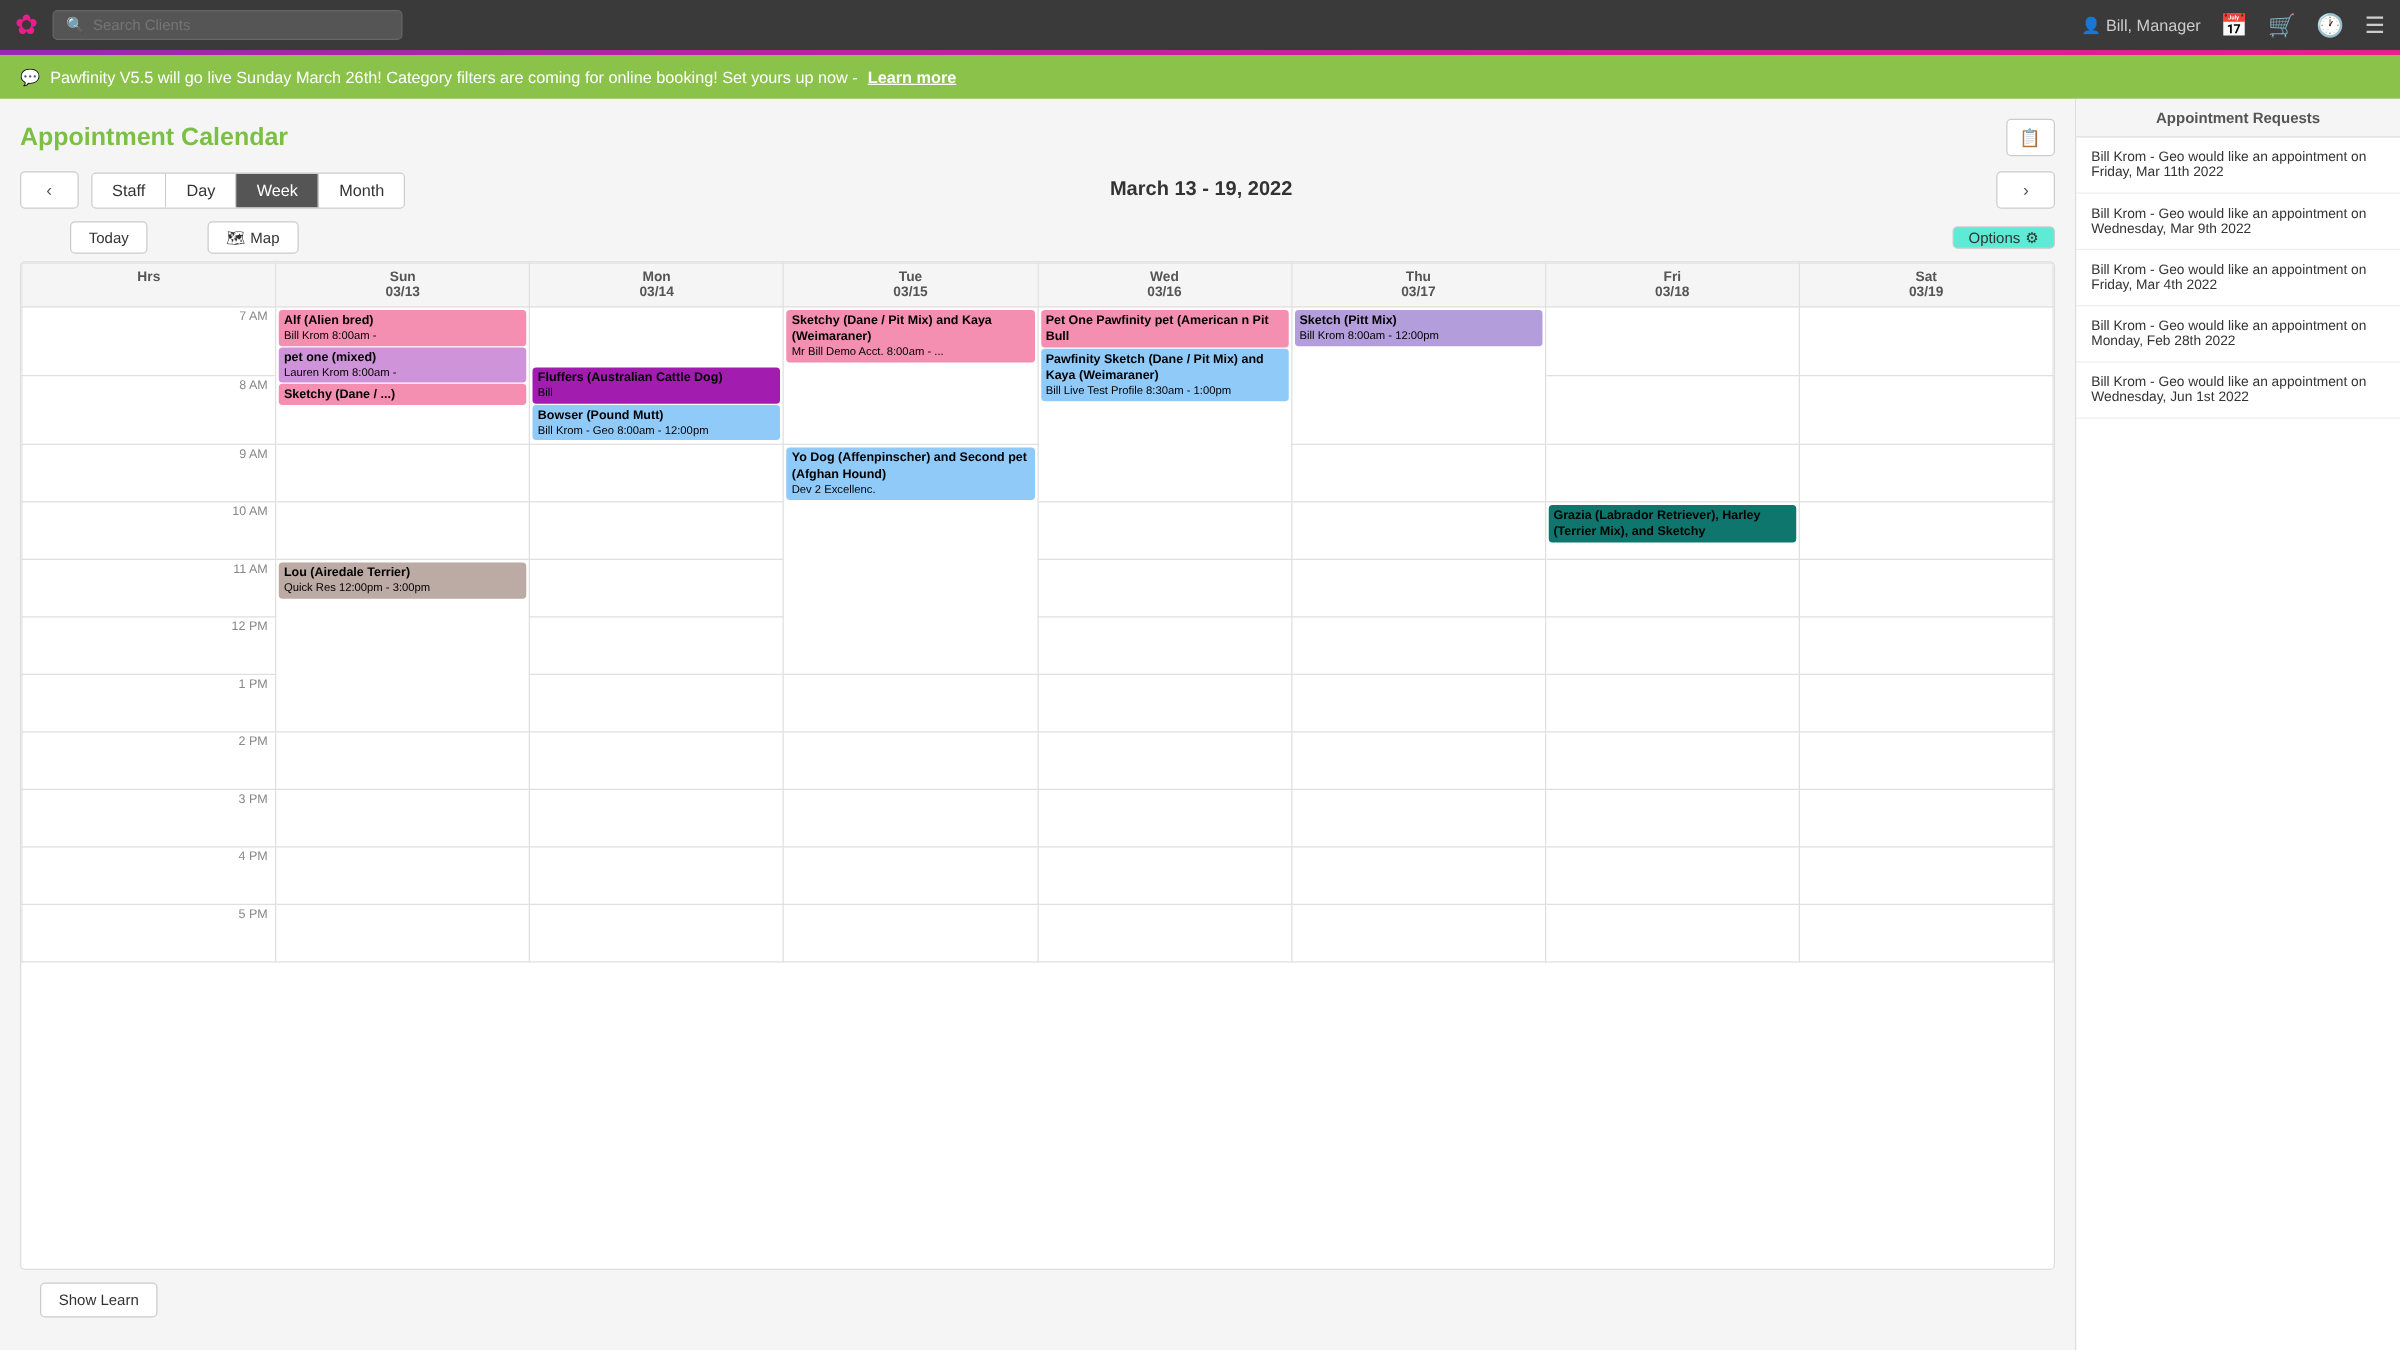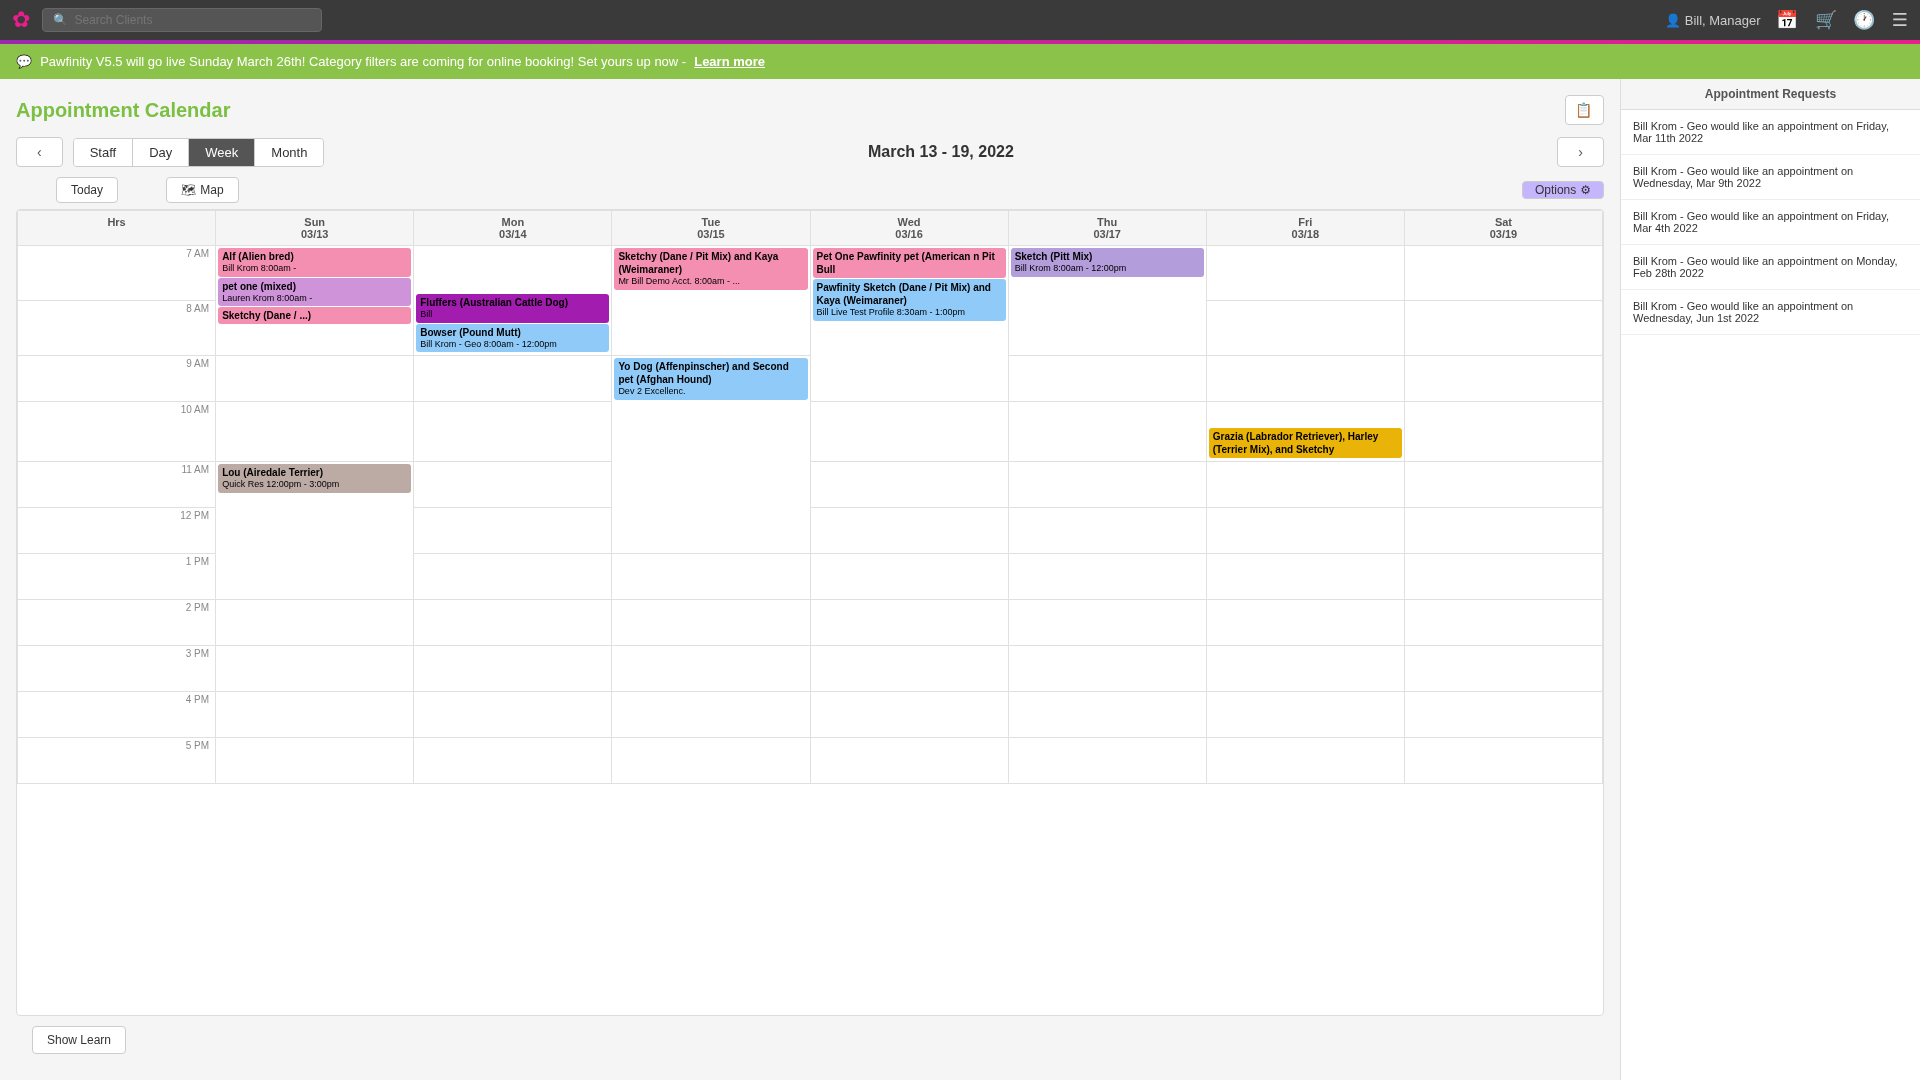--- a/index.html
+++ b/index.html
@@ -125,21 +125,21 @@
       border-radius: 4px;
       padding: 5px 14px;
       cursor: pointer;
       font-size: 12px;
       color: #333;
       margin-left: 40px;
     }
     .toolbar-btn.map-btn { display: flex; align-items: center; gap: 4px; }
     .options-btn {
       margin-left: auto;
-      background: #c4b5fd;
+      background: #5eead4;
       border: 1px solid #ccc;
       border-radius: 4px;
       padding: 1px 12px;
       cursor: pointer;
       font-size: 12px;
       color: #333;
       display: flex;
       align-items: center;
       gap: 4px;
     }
@@ -157,27 +157,27 @@
       margin-bottom: 1px;
       overflow: hidden;
     }
     .appt-block .appt-title { font-weight: bold; font-size: 10px; }
     .appt-block .appt-sub { font-size: 9px; }
 
     .appt-pink { background: #f48fb1; color: #000; }
     .appt-purple { background: #ce93d8; color: #000; }
     .appt-blue { background: #90caf9; color: #000; }
     .appt-green { background: #a21caf; color: #000; margin-top: 46px; }
-    .appt-orange { background: #eab308; color: #000; margin-top: 24px; }
+    .appt-orange { background: #0f766e; color: #000; }
     .appt-brown { background: #bcaaa4; color: #000; }
     .appt-lavender { background: #b39ddb; color: #000; }
 
     
     .right-panel {
-      width: 300px;
+      width: 260px;
       background: #fff;
       border-left: 1px solid #ddd;
       display: flex;
       flex-direction: column;
       flex-shrink: 0;
     }
     .right-panel-title {
       background: #f5f5f5;
       padding: 8px 12px;
       font-size: 12px;

